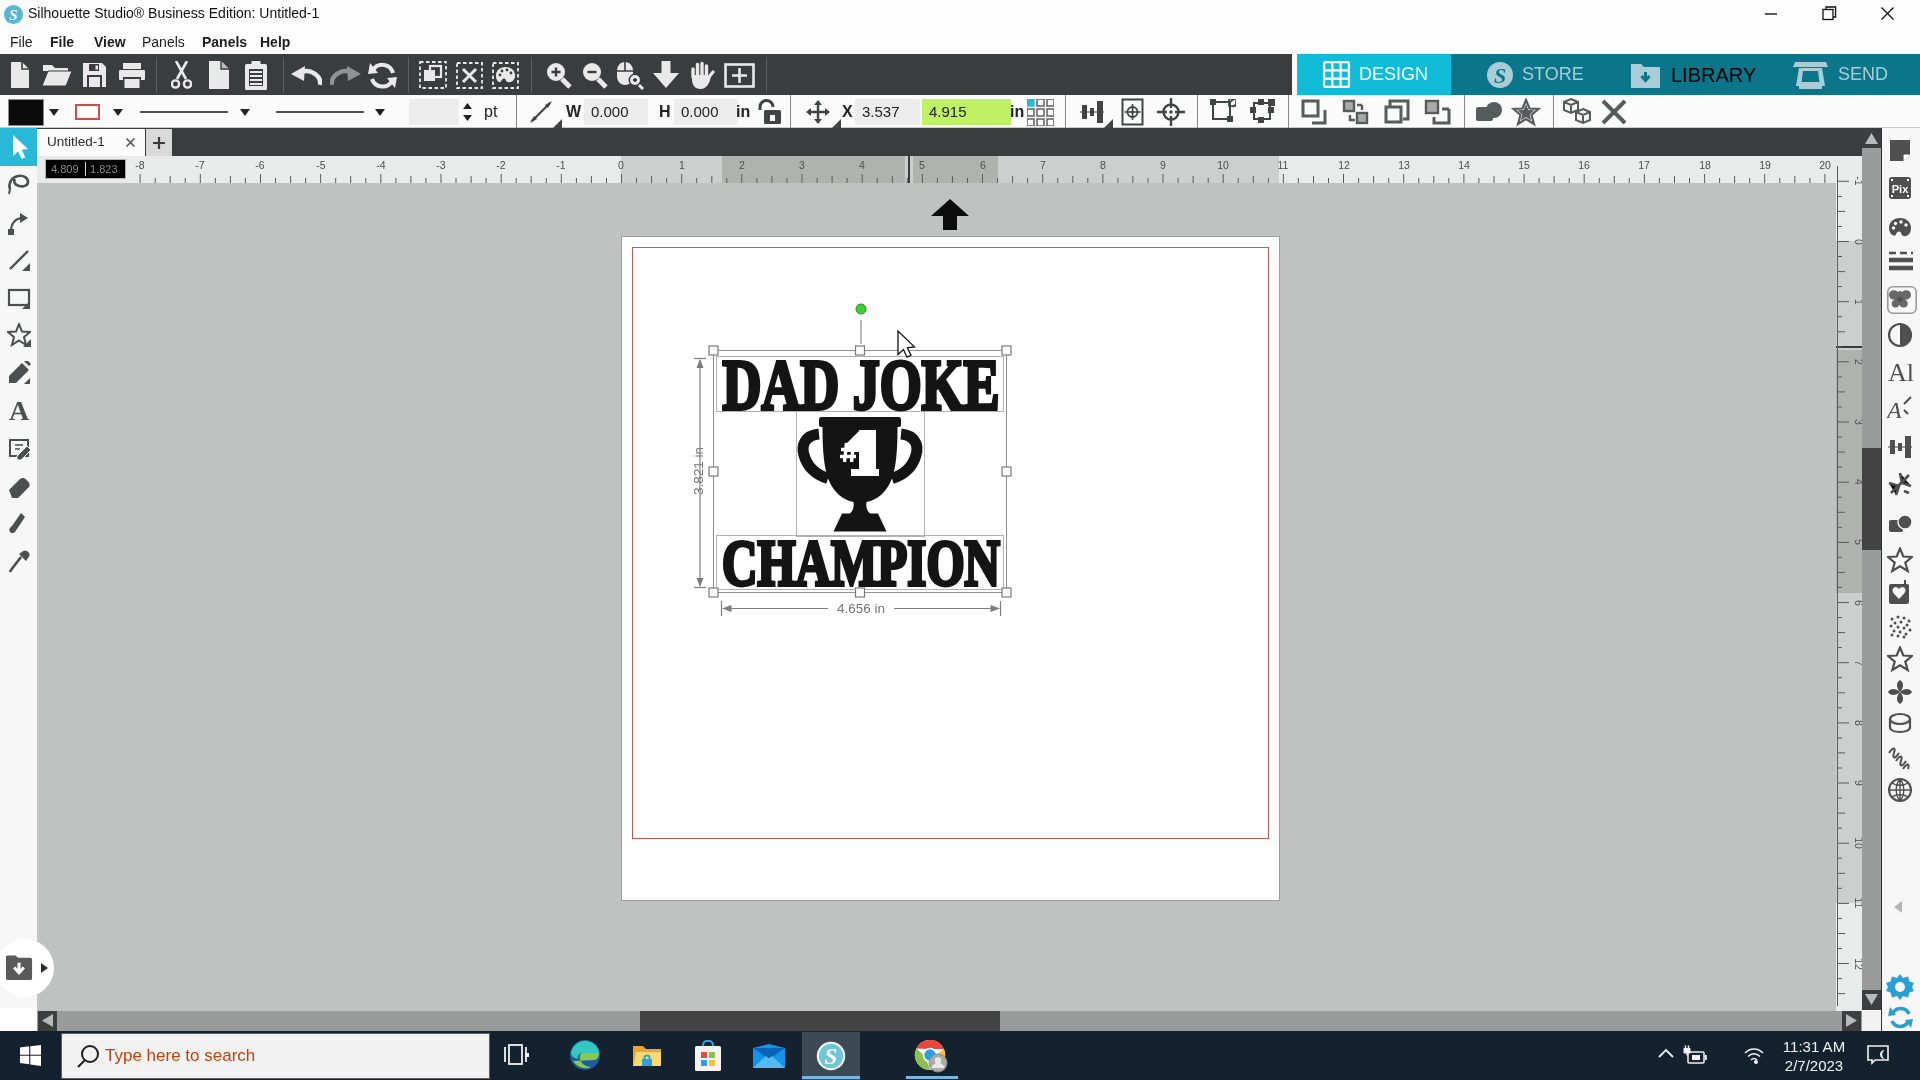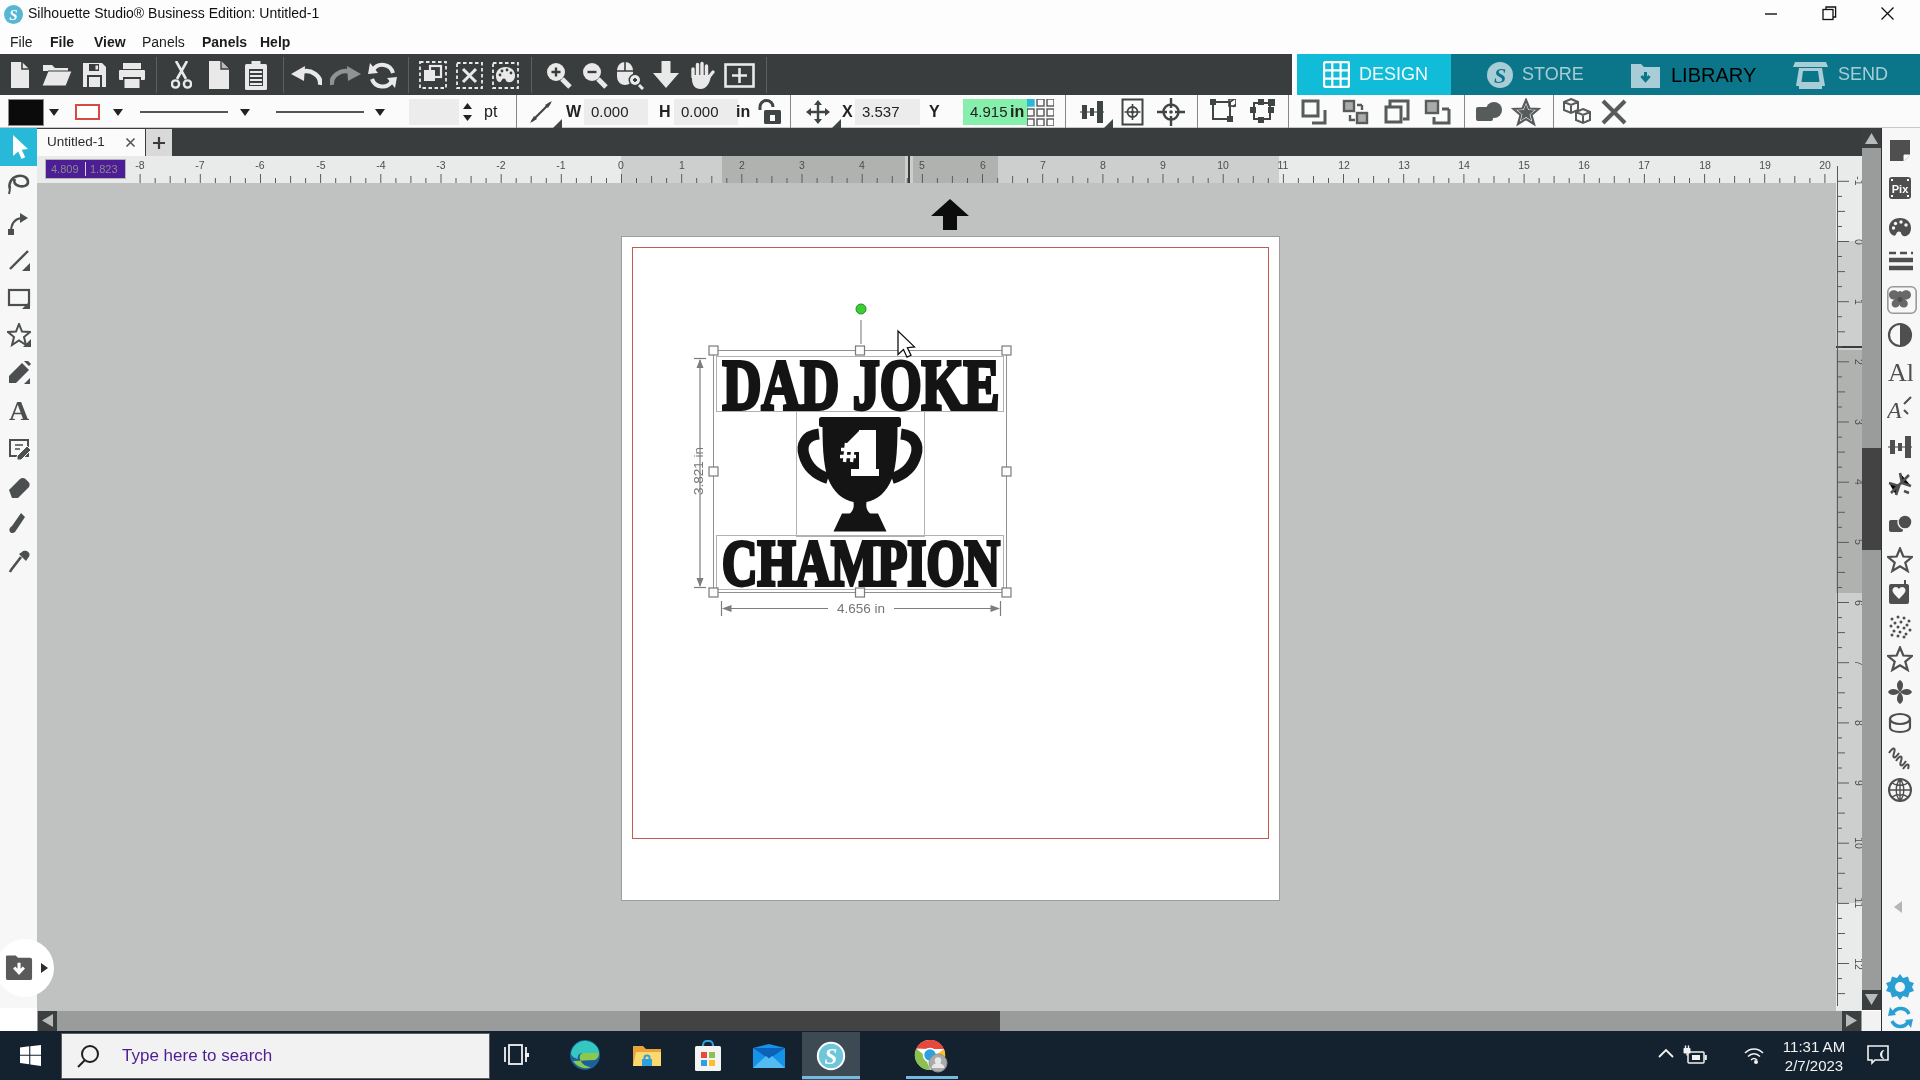--- a/index.html
+++ b/index.html
@@ -278,21 +278,21 @@
       <div class="abs" style="left:831px;top:24px;width:10px;height:10px">
         <svg width="10" height="10" viewBox="0 0 10 10" style="display:block">
           <path d="M10 0 V10 H0 Z" fill="#3f4444"></path>
         </svg>
       </div>
       <div class="abs" style="left:842px;top:8px;font-size:16px;font-weight:700;color:#222">X</div>
       <div style="position:absolute;left:855px;top:4px;width:65px;height:26px;background:#ececec">
         <div style="font-size:15px;color:#222;padding:4px 0 0 7px">3.537</div>
       </div>
       <div class="abs" style="left:929px;top:8px;font-size:16px;font-weight:700;color:#222">Y</div>
-      <div style="position:absolute;left:963px;top:4px;width:65px;height:26px;background:#86efac">
+      <div style="position:absolute;left:922px;top:4px;width:89px;height:26px;background:#bef264">
         <div style="font-size:15px;color:#222;padding:4px 0 0 7px">4.915</div>
       </div>
       <div class="abs" style="left:1010px;top:8px;font-size:16px;font-weight:700;color:#222">in</div>
       <div class="abs" style="left:1027px;top:4px;width:27px;height:27px">
         <svg width="27" height="27" viewBox="0 0 27 27" style="display:block">
           <rect x="0" y="0" width="7" height="7" fill="#29b9d9" stroke="#29b9d9" stroke-width="1.4"></rect>
           <rect x="10" y="0" width="7" height="7" fill="none" stroke="#555" stroke-width="1.4"></rect>
           <rect x="20" y="0" width="7" height="7" fill="none" stroke="#555" stroke-width="1.4"></rect>
           <rect x="0" y="10" width="7" height="7" fill="none" stroke="#555" stroke-width="1.4"></rect>
           <rect x="10" y="10" width="7" height="7" fill="none" stroke="#555" stroke-width="1.4"></rect>
@@ -452,21 +452,21 @@
         <text x="1307" y="13" font-size="10.5" fill="#4d4d4d" text-anchor="middle">12</text>
         <text x="1367" y="13" font-size="10.5" fill="#4d4d4d" text-anchor="middle">13</text>
         <text x="1427" y="13" font-size="10.5" fill="#4d4d4d" text-anchor="middle">14</text>
         <text x="1487" y="13" font-size="10.5" fill="#4d4d4d" text-anchor="middle">15</text>
         <text x="1547" y="13" font-size="10.5" fill="#4d4d4d" text-anchor="middle">16</text>
         <text x="1607" y="13" font-size="10.5" fill="#4d4d4d" text-anchor="middle">17</text>
         <text x="1668" y="13" font-size="10.5" fill="#4d4d4d" text-anchor="middle">18</text>
         <text x="1728" y="13" font-size="10.5" fill="#4d4d4d" text-anchor="middle">19</text>
         <text x="1788" y="13" font-size="10.5" fill="#4d4d4d" text-anchor="middle">20</text>
       </svg>
-<div class="abs" style="left:8px;top:3px;width:81px;height:20px;background:#4c1d95;border:1px solid #b5b5b5;font-size:11px;color:#8a8a8a">
+<div class="abs" style="left:8px;top:3px;width:81px;height:20px;background:#000000;border:1px solid #b5b5b5;font-size:11px;color:#8a8a8a">
         <span style="position:absolute;left:5px;top:3px">4.809</span>
         <span style="position:absolute;left:44px;top:3px">1.823</span>
         <span style="position:absolute;left:39px;top:2px;width:1px;height:14px;background:#d5d5d5"></span>
       </div>
 </div>
     <div class="abs" style="left:37px;top:183px;width:1799px;height:828px;background:#c0c2c2;overflow:hidden">
 <div class="abs" style="left:585px;top:54px;width:657px;height:663px;background:#fff;box-shadow:0 0 0 1px #9d9d9d"></div>
 <div class="abs" style="left:595px;top:64px;width:637px;height:592px;border:1px solid #c05a52"></div>
 <svg class="abs" style="left:894px;top:16px" width="38" height="31" viewBox="0 0 38 31">
         <path d="M19 0 L38 17 H26 V31 H12 V17 H0 Z" fill="#0c0c0c"></path>
@@ -837,21 +837,21 @@
           <path d="M0 10.8 H9.2 V19.2 L0 17.9 Z"></path>
           <path d="M10.3 10.8 H21 V21 L10.3 19.6 Z"></path>
         </g>
       </svg>
     </div>
     <div class="abs" style="left:61px;top:1033px;width:429px;height:46px;background:#f2f2f2;border:1px solid #5e5e5e">
 <svg class="abs" style="left:14px;top:10px" width="26" height="26" viewBox="0 0 26 26">
         <circle cx="14" cy="10" r="8" fill="none" stroke="#1f1f1f" stroke-width="2"></circle>
         <path d="M8.5 16.5 L2 23" stroke="#1f1f1f" stroke-width="2"></path>
       </svg>
-<div class="abs" style="left:60px;top:12px;font-size:17px;color:#4c1d95">Type here to search</div>
+<div class="abs" style="left:43px;top:12px;font-size:17px;color:#c2410c">Type here to search</div>
 </div>
     <div class="abs" style="left:503px;top:1041px;width:28px;height:28px">
       <svg width="28" height="28" viewBox="0 0 28 28" style="display:block">
         <g stroke="#f2f2f2" fill="none" stroke-width="1.8">
           <rect x="6" y="4" width="13" height="19"></rect>
           <path d="M2 6 V21 M23 6 V21"></path>
         </g>
         <rect x="22" y="12" width="4" height="4" fill="#f2f2f2"></rect>
       </svg>
     </div>

